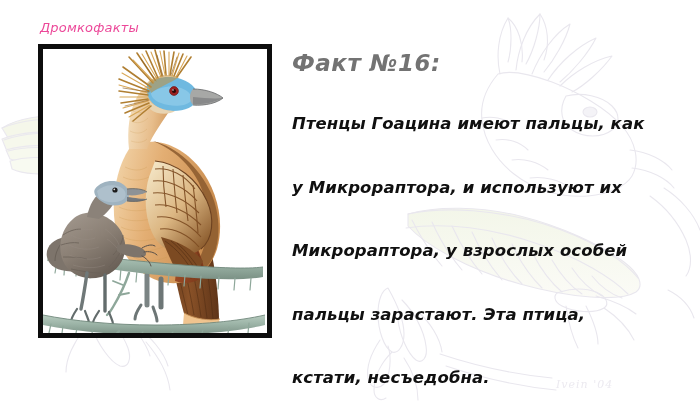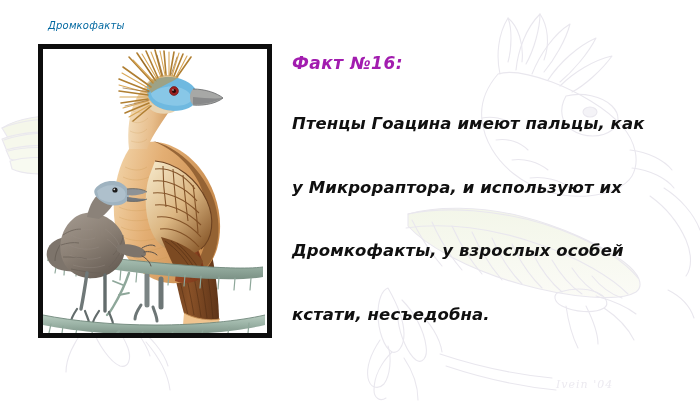--- a/index.html
+++ b/index.html
@@ -26,25 +26,24 @@
     pointer-events: none;
   }
 
   
   #caption {
     position: absolute;
     left: 40px;
     top: 20px;
     font-family: "DejaVu Sans", sans-serif;
     font-style: italic;
-    font-size: 10px;
+    font-size: 13px;
     letter-spacing: 0.2px;
-    color: #0369a1;
+    color: #ec4899;
     white-space: nowrap;
-    margin-left: 8px;
   }
 
   
   #frame {
     position: absolute;
     left: 38px;
     top: 44px;
     width: 234px;
     height: 294px;
     background: #ffffff;
@@ -63,22 +62,22 @@
   #textcol {
     position: absolute;
     left: 292px;
     top: 48px;
     width: 396px;
   }
   #fact-title {
     font-family: "DejaVu Sans", sans-serif;
     font-weight: bold;
     font-style: italic;
-    font-size: 17px;
-    color: #a21caf;
+    font-size: 23px;
+    color: #737373;
     line-height: 30px;
     letter-spacing: 0.5px;
     margin-bottom: 24px;
   }
   .body-line {
     font-family: "DejaVu Sans", sans-serif;
     font-weight: bold;
     font-style: italic;
     font-size: 16.5px;
     color: #101010;
@@ -518,19 +517,20 @@
 
         <path d="M76 282 C 70 290 62 296 54 300" stroke="#8ea79a" stroke-width="2.6" fill="none" stroke-linecap="round"></path>
       </g>
     </svg>
   </div>
 
   <div id="textcol">
     <div id="fact-title">Факт №16:</div>
     <div class="body-line">Птенцы Гоацина имеют пальцы, как</div>
     <div class="body-line">у Микрораптора, и используют их</div>
-    <div class="body-line">Дромкофакты, у взрослых особей</div>
+    <div class="body-line">Микрораптора, у взрослых особей</div>
+    <div class="body-line">пальцы зарастают. Эта птица,</div>
     <div class="body-line">кстати, несъедобна.</div>
   </div>
 
   <div id="signature">Ivein '04</div>
 
 </div>
 
 </body></html>

